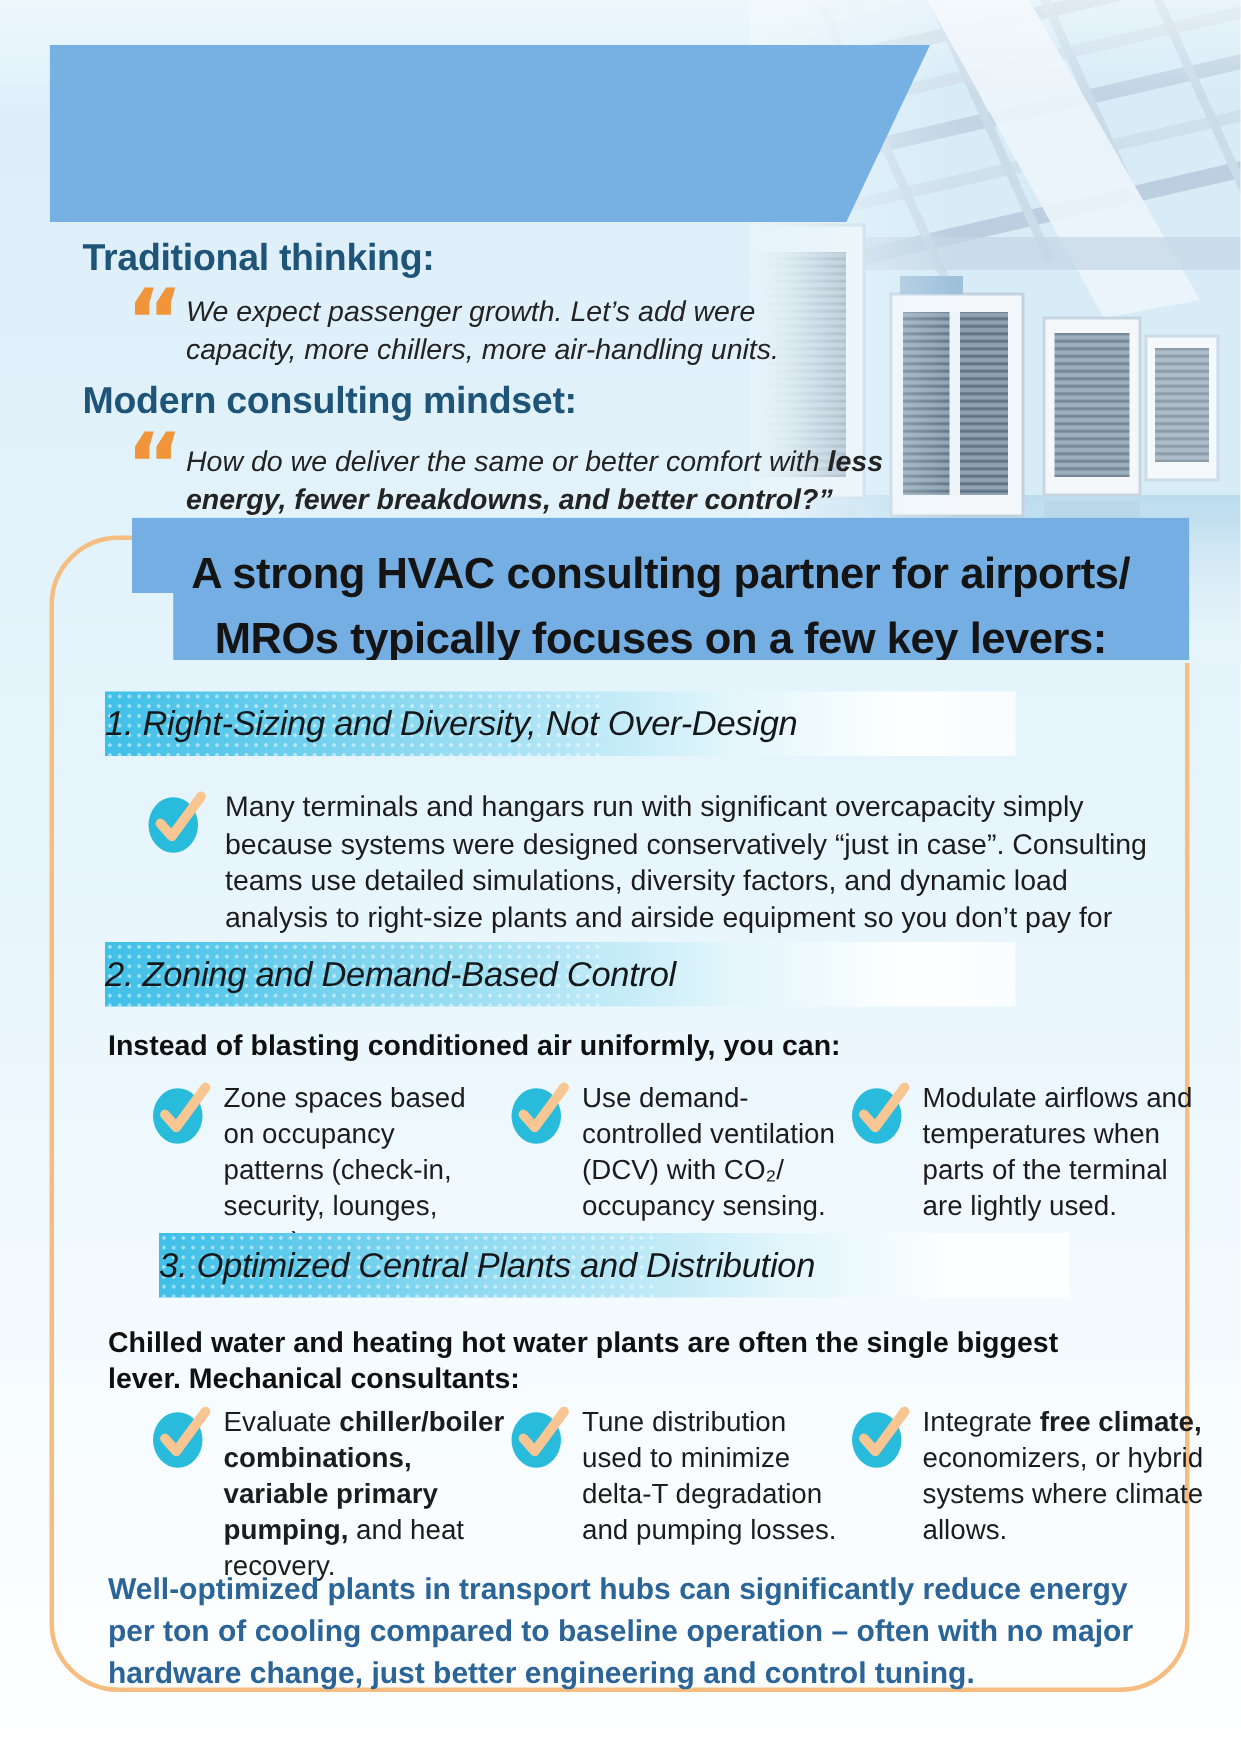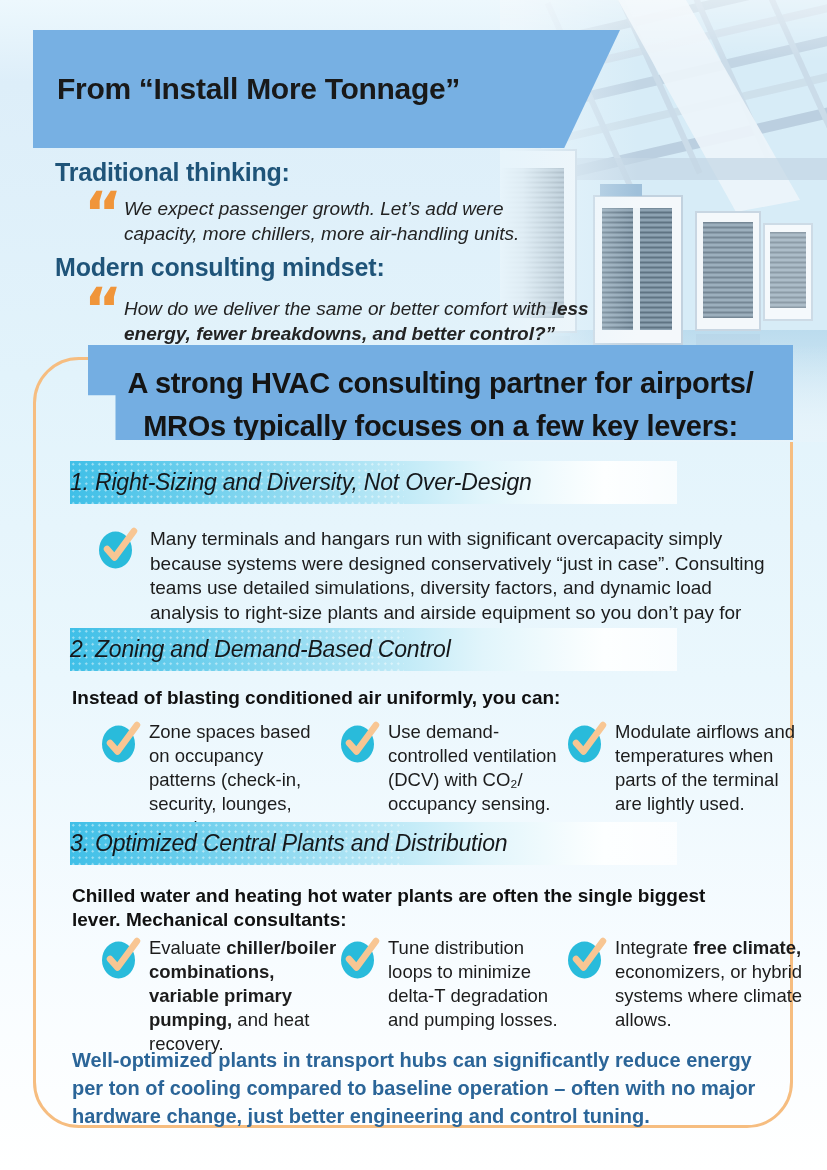--- a/index.html
+++ b/index.html
@@ -57,21 +57,21 @@
   .frame{position:absolute;left:33px;top:357px;width:760px;height:771px;z-index:2;
     border:3px solid var(--frame_orange);border-radius:46px;box-sizing:border-box;}
   
   .bar{position:absolute;left:70px;width:607px;height:43px;z-index:6;
     background:linear-gradient(90deg,#3fbfe7 0%,#67cdec 18%,#a8e2f4 45%,#e1f5fb 68%,#fdffff 88%,rgba(255,255,255,.75) 100%);}
   .bar::before{content:"";position:absolute;left:0;top:0;bottom:0;width:55%;opacity:.55;
     background-image:radial-gradient(rgba(255,255,255,.9) 1.1px,rgba(255,255,255,0) 1.3px);
     background-size:6.5px 6.5px;}
   .bar .bt{position:relative;font-size:23px;font-weight:400;font-style:italic;color:#15181b;
     line-height:43px;letter-spacing:-.2px;}
-  .bar1{top:461px;} .bar2{top:628px;} .bar3{top:822px;}
+  .bar1{top:461px;} .bar2{top:628px;} .bar3{top:822px;margin-left:36px;}
   
   .abs{position:absolute;z-index:6;}
   .body-text{font-size:19px;line-height:24.5px;color:var(--text_dark);}
   .intro-bold{font-size:19px;line-height:23.5px;font-weight:700;color:#101010;}
   .col-text{font-size:18.5px;line-height:24px;color:var(--text_dark);}
   .col-text b{font-weight:800;}
   .check{width:40px;height:46px;display:block;}
   .footer-text{font-size:20px;line-height:28px;font-weight:700;color:var(--footer_blue);}
 </style>
 </head>
@@ -124,21 +124,20 @@
       <rect x="94" y="348" width="88" height="40" fill="#aecbdf" opacity="0.35"></rect>
       <rect x="196" y="334" width="64" height="30" fill="#aecbdf" opacity="0.3"></rect>
       <rect x="0" y="336" width="70" height="48" fill="#aecbdf" opacity="0.35"></rect>
     </g>
   </svg>
   <div class="fade-left"></div>
   <div class="fade-bottom"></div>
 </div>
 
 <div class="header-band">
-  <div class="hline">From “Install More Tonnage”</div>
 </div>
 
 <div class="lead-label lab-trad abs">Traditional thinking:</div>
 <div class="qmark qm1">“</div>
 <div class="qtext qt1">We expect passenger growth. Let’s add were capacity, more chillers, more air-handling units.</div>
 
 <div class="lead-label lab-mod abs">Modern consulting mindset:</div>
 <div class="qmark qm2">“</div>
 <div class="qtext qt2"><span>How do we deliver the same or better comfort with </span><b>less energy, fewer breakdowns, and better control?”</b></div>
 
@@ -201,21 +200,21 @@
   </svg>
 </div>
 <div class="abs col-text" style="left:149px;top:936px;width:190px;"><span>Evaluate </span><b>chiller/​boiler combinations, variable primary pumping,</b><span> and heat recovery.</span></div>
 
 <div class="abs" style="left:340px;top:934px;">
   <svg class="check" viewBox="0 0 40 46">
     <ellipse cx="17.5" cy="26" rx="16.5" ry="18.5" style="fill:var(--check_fill)"></ellipse>
     <path d="M9 25 L16.5 33.5 L36 7" fill="none" style="stroke:var(--check_stroke)" stroke-width="6.5" stroke-linecap="round" stroke-linejoin="round"></path>
   </svg>
 </div>
-<div class="abs col-text" style="left:388px;top:936px;width:178px;"><span>Tune distribution loops to minimize delta-T degradation and pumping losses.</span><b></b><span></span></div>
+<div class="abs col-text" style="left:388px;top:936px;width:178px;"><span>Tune distribution used to minimize delta-T degradation and pumping losses.</span><b></b><span></span></div>
 
 <div class="abs" style="left:567px;top:934px;">
   <svg class="check" viewBox="0 0 40 46">
     <ellipse cx="17.5" cy="26" rx="16.5" ry="18.5" style="fill:var(--check_fill)"></ellipse>
     <path d="M9 25 L16.5 33.5 L36 7" fill="none" style="stroke:var(--check_stroke)" stroke-width="6.5" stroke-linecap="round" stroke-linejoin="round"></path>
   </svg>
 </div>
 <div class="abs col-text" style="left:615px;top:936px;width:200px;"><span>Integrate </span><b>free climate,</b><span> economizers, or hybrid systems where climate allows.</span></div>
 
 <div class="abs footer-text" style="left:72px;top:1046px;width:708px;">Well-optimized plants in transport hubs can significantly reduce energy per ton of cooling compared to baseline operation – often with no major hardware change, just better engineering and control tuning.</div>

